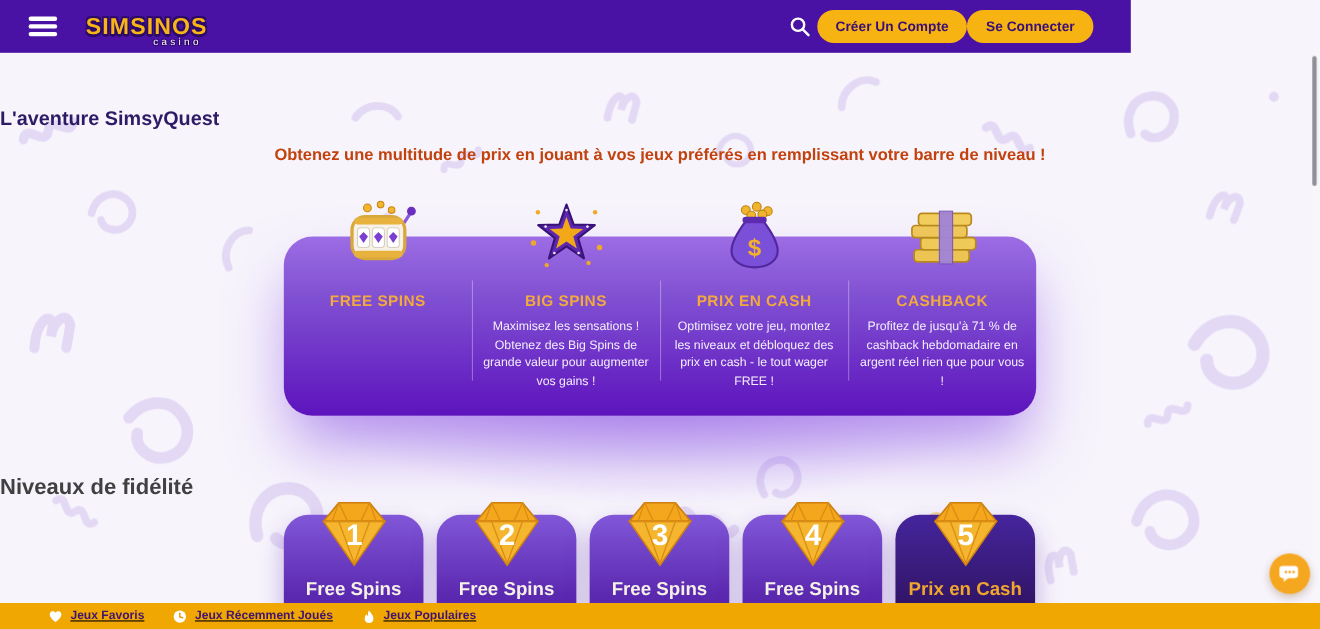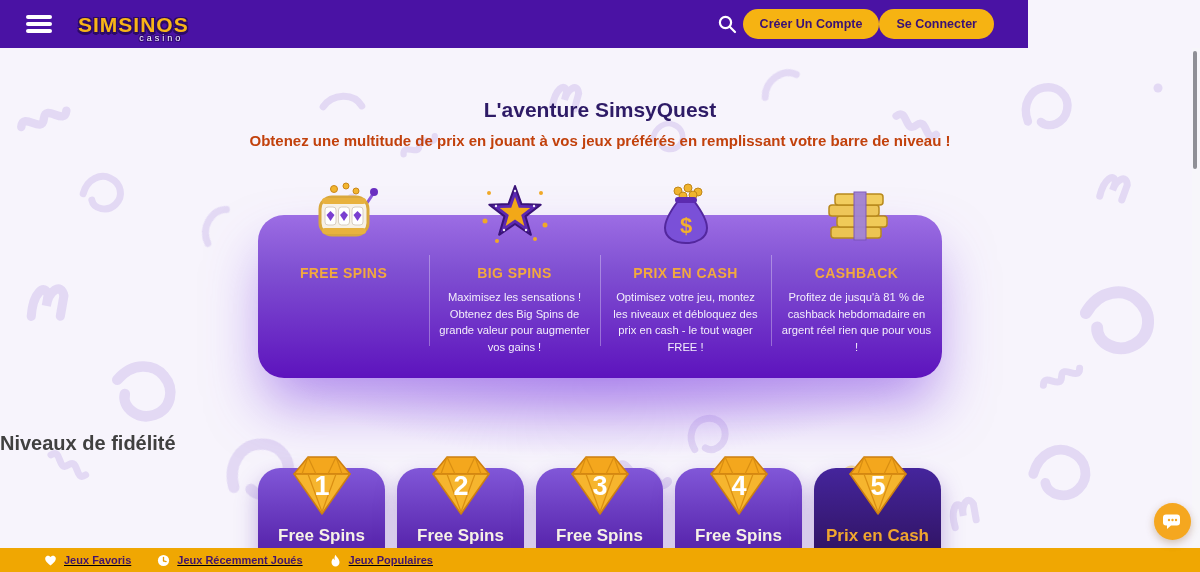--- a/index.html
+++ b/index.html
@@ -40,22 +40,22 @@
 
   
   .doodles { position:absolute; top:48px; left:0; z-index:0; }
   .haze {
     position:absolute; left:150px; top:250px; width:900px; height:260px; z-index:0;
     background:radial-gradient(ellipse 50% 50% at 50% 45%, rgba(160,115,235,.38), rgba(160,115,235,0) 70%);
   }
 
   
   .hero-title {
-    position:absolute; top:98px; left:0; width:1200px; text-align:center; z-index:2;
-    font-size:21px; font-weight:bold; color:#2e1b66;
+    position:absolute; top:98px; left:0; width:1200px; z-index:2;
+    font-size:18px; font-weight:bold; color:#2e1b66;
   }
   .hero-sub {
     position:absolute; top:132px; left:0; width:1200px; text-align:center; z-index:2;
     font-size:15px; font-weight:600; color:#c2410c;
   }
 
   
   .features-card {
     position:absolute; left:258px; top:215px; width:684px; height:163px; z-index:3;
     border-radius:26px; display:flex;
@@ -245,21 +245,21 @@
     <svg class="feature-icon" width="76" height="66" viewBox="0 0 76 66">
       <g stroke="#b8891c" stroke-width="1.5">
         <rect x="12" y="46" width="50" height="11" rx="3" fill="#ecc453"></rect>
         <rect x="18" y="35" width="50" height="11" rx="3" fill="#f0ca58"></rect>
         <rect x="10" y="24" width="50" height="11" rx="3" fill="#eec659"></rect>
         <rect x="16" y="13" width="48" height="11" rx="3" fill="#f2cd5e"></rect>
       </g>
       <rect x="35" y="11" width="12" height="48" fill="#a183d8" stroke="#7a55b8" opacity="0.95"></rect>
     </svg>
     <div class="feature-title">CASHBACK</div>
-    <div class="feature-desc">Profitez de jusqu'à 81 % de cashback hebdomadaire en argent réel rien que pour vous !</div>
+    <div class="feature-desc">Profitez de jusqu'à 71 % de cashback hebdomadaire en argent réel rien que pour vous !</div>
   </div>
 
 </section>
 
 <h2 class="loyalty-heading">Niveaux de fidélité</h2>
 
 <div class="levels">
 
   <div class="level-card">
     <svg class="level-gem" width="76" height="68" viewBox="0 0 76 68">

